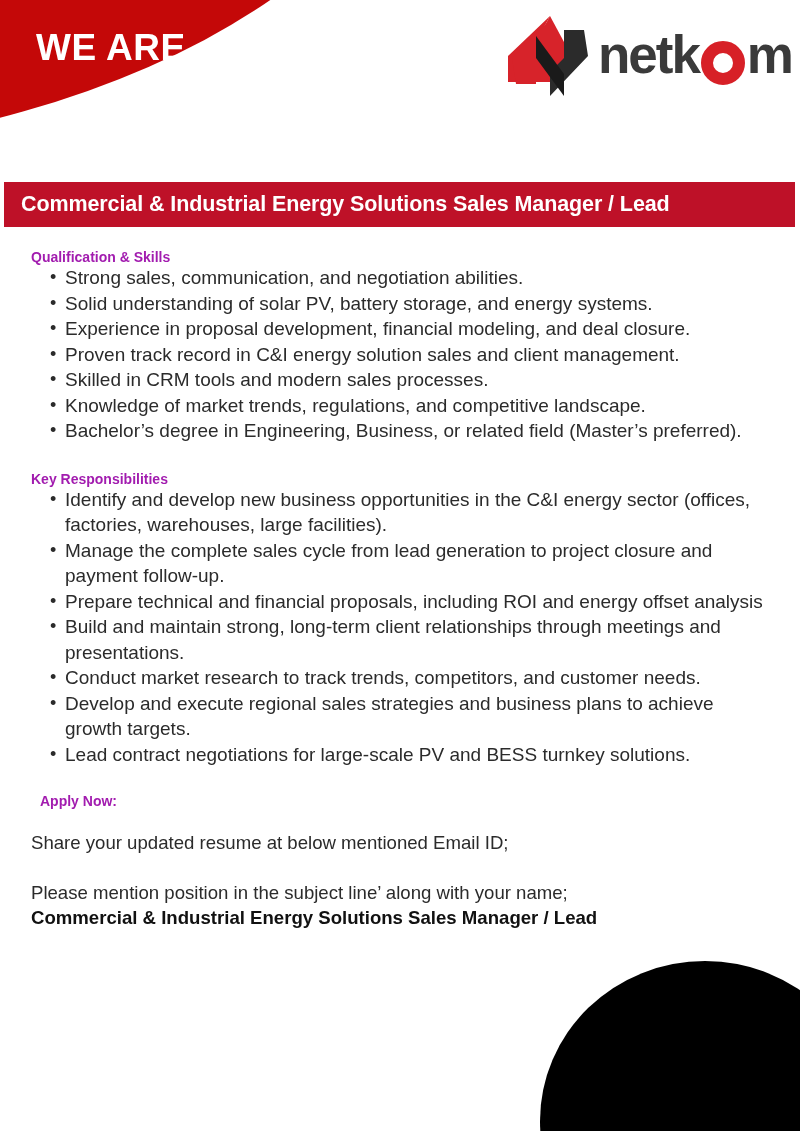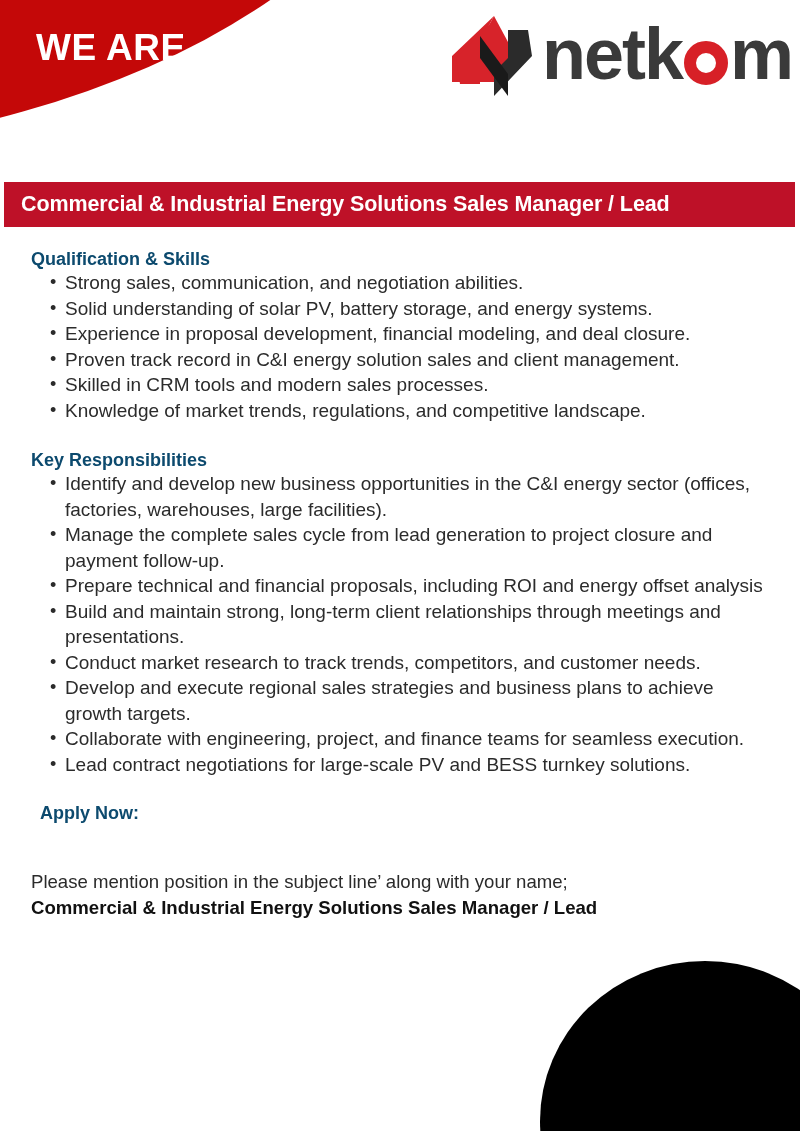--- a/index.html
+++ b/index.html
@@ -63,21 +63,21 @@
     align-items: center;
     gap: 6px;
   }
   .logo-mark {
     width: 96px;
     height: 88px;
     display: block;
   }
   .logo-word {
     font-family: "Liberation Sans", sans-serif;
-    font-size: 72px;
+    font-size: 53px;
     font-weight: bold;
     letter-spacing: -2px;
     line-height: 1;
     color: #3A3A3A;
     display: flex;
     align-items: center;
     margin-left: -6px;
     margin-top: -4px;
     text-align: right;
   }
@@ -116,23 +116,23 @@
 
   
   .content {
     position: absolute;
     left: 0;
     top: 227px;
     width: 800px;
     padding: 0;
   }
   .section-heading {
-    font-size: 18px;
-    font-weight: bold;
-    color: #0c4a6e;
+    font-size: 14px;
+    font-weight: bold;
+    color: #a21caf;
     margin: 0;
     padding-left: 31px;
     font-family: "Liberation Sans", sans-serif;
   }
   .heading-qual { padding-top: 22px; }
   .heading-resp { padding-top: 0; }
   .heading-apply { padding-top: 0; padding-left: 40px; }
 
   ul.bullets {
     list-style: none;
@@ -236,43 +236,44 @@
   <div class="content">
 
     <div class="section-heading heading-qual">Qualification &amp; Skills</div>
     <ul class="bullets qual-list">
       <li>Strong sales, communication, and negotiation abilities.</li>
       <li>Solid understanding of solar PV, battery storage, and energy systems.</li>
       <li>Experience in proposal development, financial modeling, and deal closure.</li>
       <li>Proven track record in C&amp;I energy solution sales and client management.</li>
       <li>Skilled in CRM tools and modern sales processes.</li>
       <li>Knowledge of market trends, regulations, and competitive landscape.</li>
+      <li>Bachelor’s degree in Engineering, Business, or related field (Master’s preferred).</li>
     </ul>
 
     <div class="spacer-qual-to-resp"></div>
 
     <div class="section-heading heading-resp">Key Responsibilities</div>
     <ul class="bullets resp-list">
       <li>Identify and develop new business opportunities in the C&amp;I energy sector (offices, factories, warehouses, large facilities).</li>
       <li>Manage the complete sales cycle from lead generation to project closure and payment follow-up.</li>
       <li>Prepare technical and financial proposals, including ROI and energy offset analysis</li>
       <li>Build and maintain strong, long-term client relationships through meetings and presentations.</li>
       <li>Conduct market research to track trends, competitors, and customer needs.</li>
       <li>Develop and execute regional sales strategies and business plans to achieve growth targets.</li>
-      <li>Collaborate with engineering, project, and finance teams for seamless execution.</li>
       <li>Lead contract negotiations for large-scale PV and BESS turnkey solutions.</li>
     </ul>
 
     <div class="spacer-resp-to-apply"></div>
 
     <div class="section-heading heading-apply">Apply Now:</div>
 
     <div class="apply-top-gap"></div>
 
     <div class="apply-block">
+      <span class="apply-line">Share your updated resume at below mentioned Email ID;</span>
       <div class="apply-gap"></div>
       <span class="apply-line">Please mention position in the subject line’ along with your name;</span>
       <span class="apply-line apply-bold">Commercial &amp; Industrial Energy Solutions Sales Manager / Lead</span>
     </div>
   </div>
 
   <div class="corner-black"></div>
 
 </div>
 

